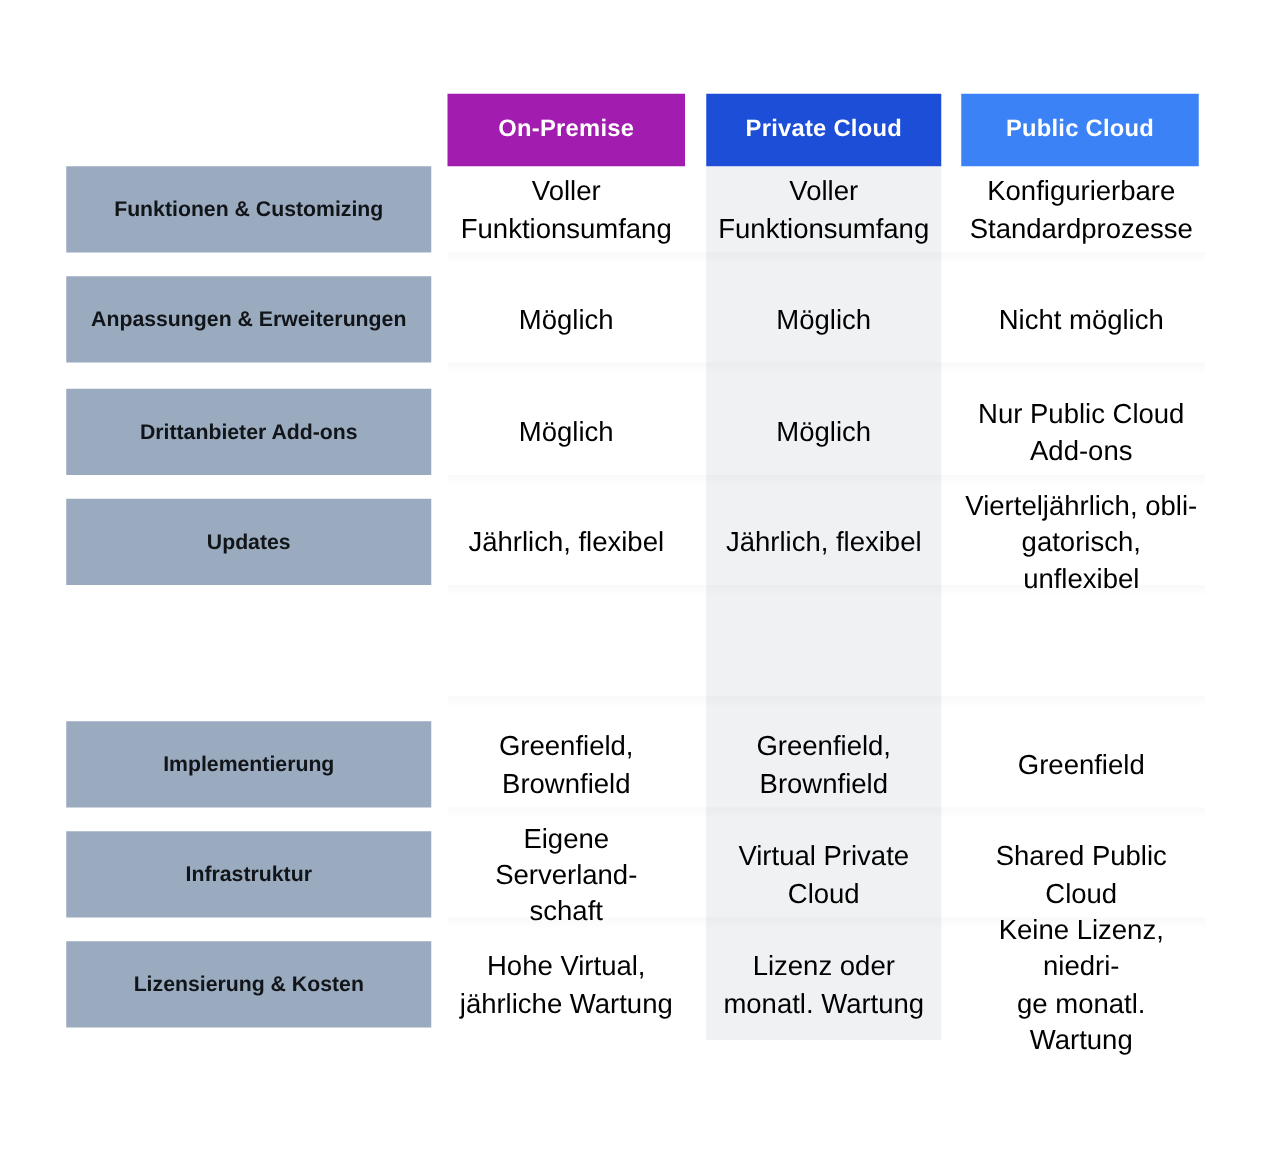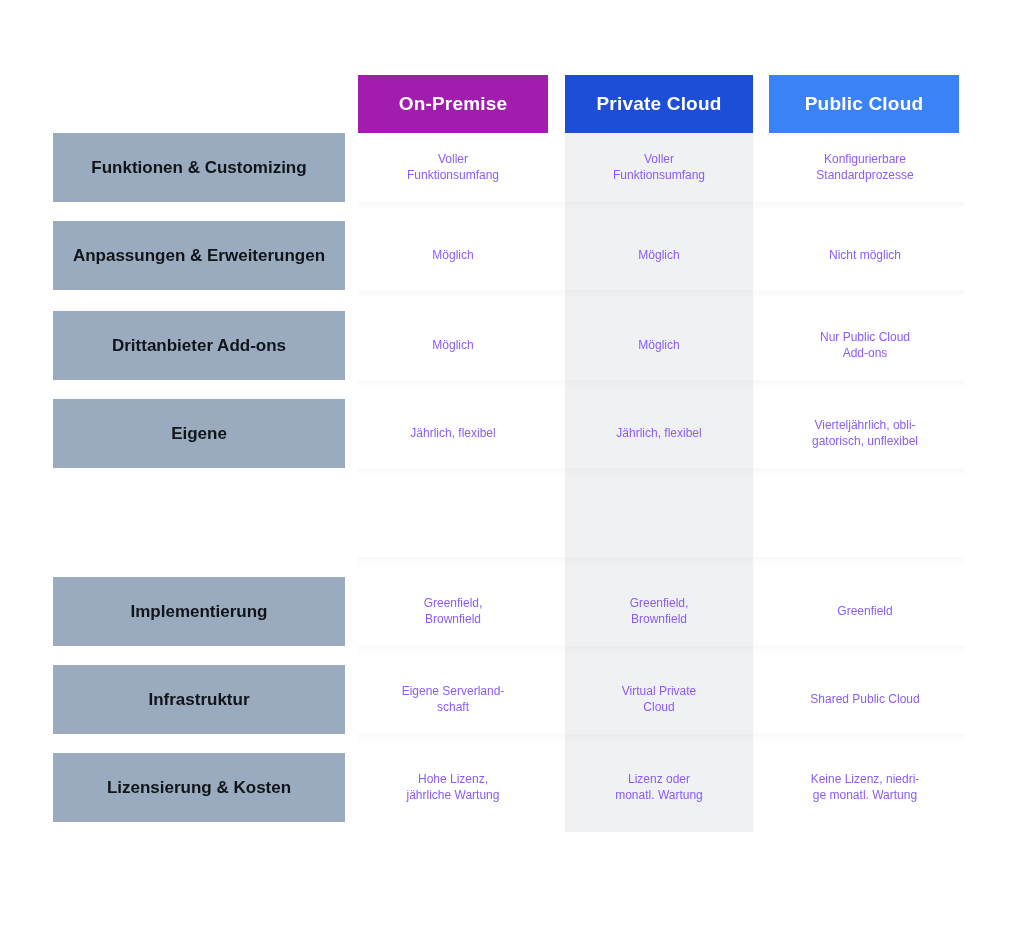--- a/index.html
+++ b/index.html
@@ -85,22 +85,22 @@
   }
 
   .cell {
     position: absolute;
     top: 0;
     height: 69px;
     display: flex;
     align-items: center;
     justify-content: center;
     text-align: center;
-    color: #8b5cf6;
-    font-size: 12px;
+    color: #000000;
+    font-size: 22px;
     line-height: 1.32;
     padding: 0 6px;
     white-space: pre-line;
   }
 
   .cell.c0 { left: 358px; width: 190px; }
   .cell.c1 { left: 565px; width: 188px; }
   .cell.c2 { left: 766px; width: 198px; }
 
   
@@ -157,21 +157,21 @@
   <div class="row" style="top:311px;">
     <div class="row-label">Drittanbieter Add-ons</div>
     <div class="cell c0">Möglich</div>
     <div class="cell c1">Möglich</div>
     <div class="cell c2">Nur Public Cloud
 Add-ons</div>
   </div>
   <div class="row-sep" style="top:380px;"></div>
 
   <div class="row" style="top:399px;">
-    <div class="row-label">Eigene</div>
+    <div class="row-label">Updates</div>
     <div class="cell c0">Jährlich, flexibel</div>
     <div class="cell c1">Jährlich, flexibel</div>
     <div class="cell c2">Vierteljährlich, obli-
 gatorisch, unflexibel</div>
   </div>
   <div class="row-sep" style="top:468px;"></div>
 
   <div class="row-sep" style="top:557px;"></div>
 
   <div class="row" style="top:577px;">
@@ -189,21 +189,21 @@
     <div class="cell c1">Virtual Private
 Cloud</div>
     <div class="cell c0">Eigene Serverland-
 schaft</div>
     <div class="cell c2">Shared Public Cloud</div>
   </div>
   <div class="row-sep" style="top:734px;"></div>
 
   <div class="row" style="top:753px;">
     <div class="row-label">Lizensierung &amp; Kosten</div>
-    <div class="cell c0">Hohe Lizenz,
+    <div class="cell c0">Hohe Virtual,
 jährliche Wartung</div>
     <div class="cell c1">Lizenz oder
 monatl. Wartung</div>
     <div class="cell c2">Keine Lizenz, niedri-
 ge monatl. Wartung</div>
   </div>
 
 </div>
 
 </body></html>

